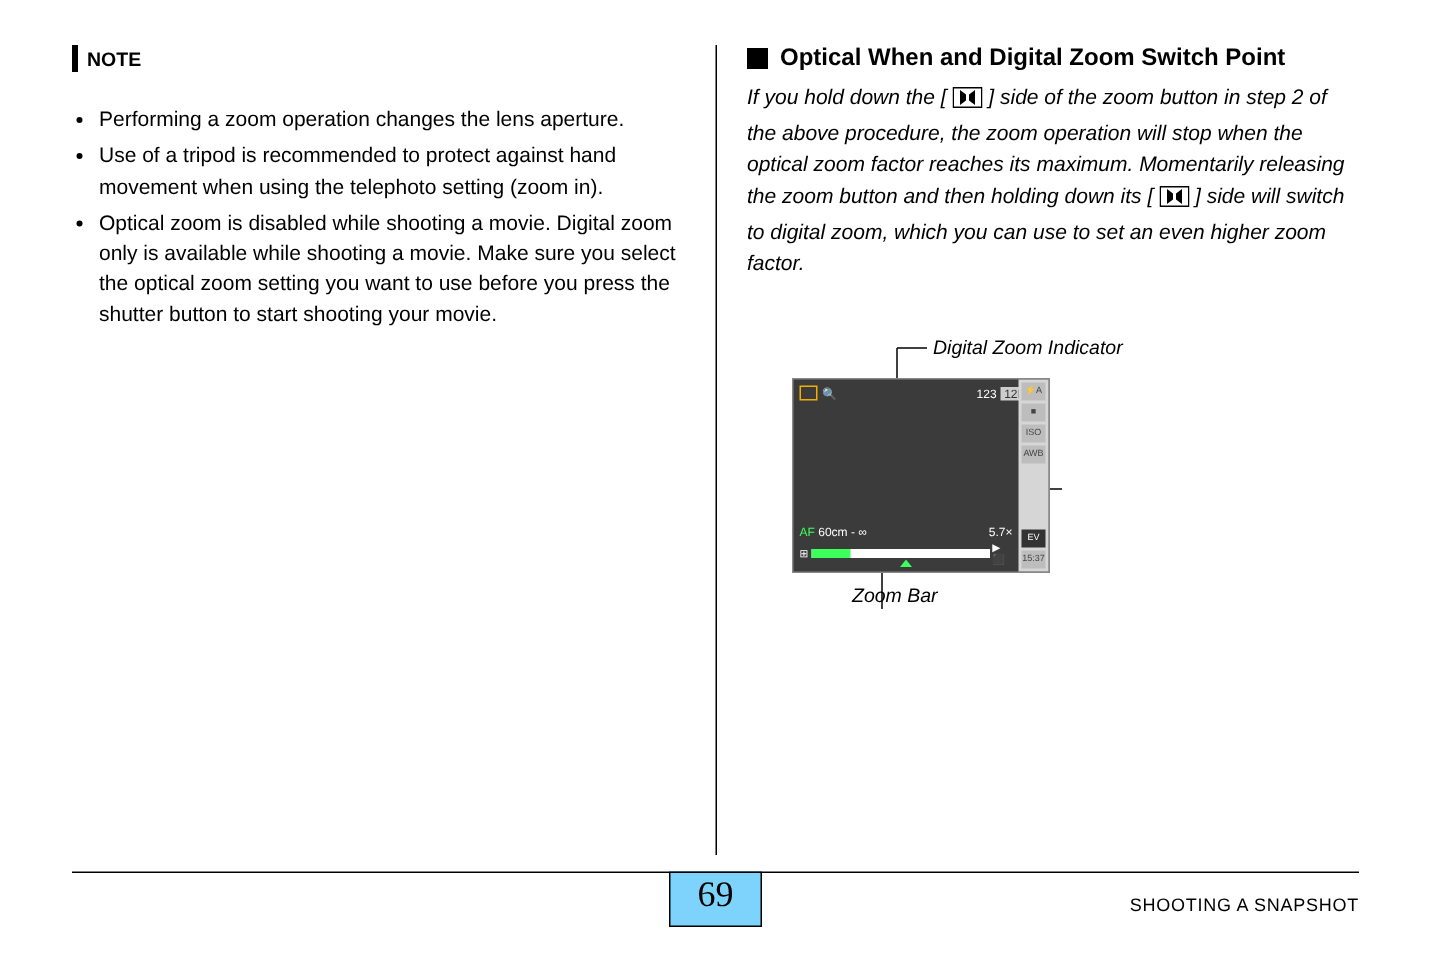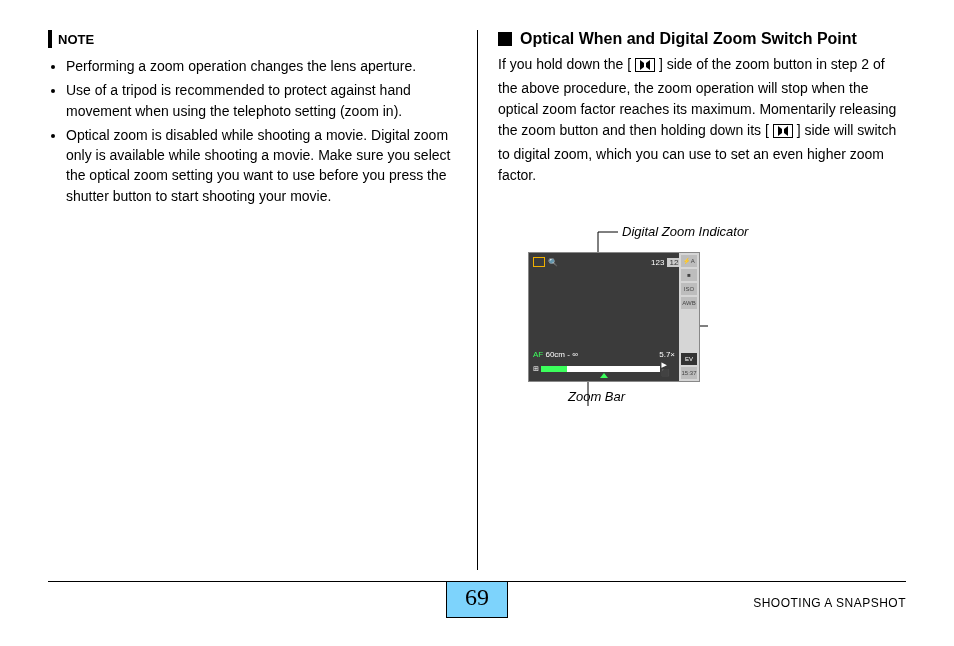--- a/index.html
+++ b/index.html
@@ -32,21 +32,21 @@
     padding-right: 20px;
   }
   .col-right {
     padding-left: 20px;
     border-left: 1px solid #000;
   }
   .note-head {
     display: flex;
     align-items: center;
     gap: 6px;
-    margin-bottom: 8px;
+    margin-bottom: 21px;
   }
   .note-bar {
     width: 4px;
     height: 18px;
     background: #000;
   }
   .note-label {
     font-weight: bold;
     font-size: 13px;
   }
@@ -68,20 +68,21 @@
     width: 14px;
     height: 14px;
     background: #000;
   }
   .section-title {
     font-weight: bold;
     font-size: 16px;
   }
   .para {
     line-height: 1.5;
+    font-style: italic;
   }
   .inline-icon {
     display: inline-block;
     vertical-align: -3px;
   }
   .figure-area {
     position: relative;
     margin-top: 30px;
     height: 220px;
   }

